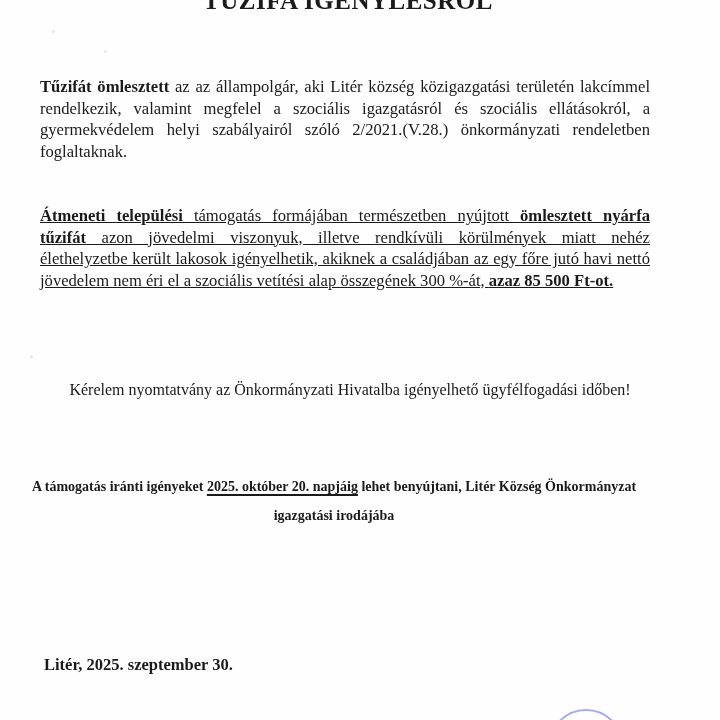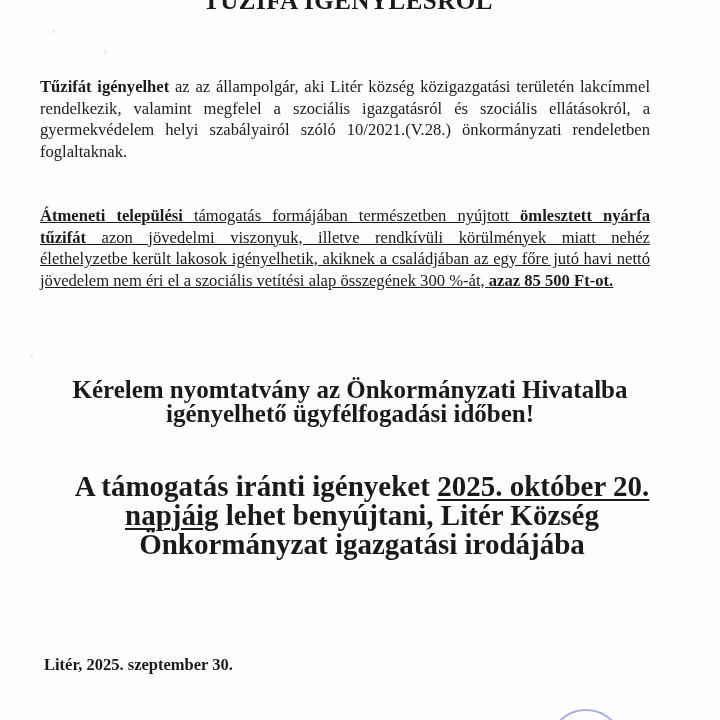--- a/index.html
+++ b/index.html
@@ -46,33 +46,33 @@
     .para b { font-weight: bold; }
     #p1 { top: 76px; }
     #p2 { top: 205px; text-decoration: underline; }
     .center-1 {
       position: absolute;
       left: 40px;
       width: 620px;
       top: 378px;
       margin: 0;
       text-align: center;
-      font-weight: bold;
-      font-size: 25px;
+      font-weight: normal;
+      font-size: 16px;
       line-height: 24px;
     }
     .center-2 {
       position: absolute;
-      left: 52px;
+      left: 24px;
       width: 620px;
       top: 472px;
       margin: 0;
       text-align: center;
       font-weight: bold;
-      font-size: 29px;
+      font-size: 14px;
       line-height: 29px;
     }
     .center-2 u { text-decoration: underline; text-decoration-thickness: 2px; text-underline-offset: 3px; }
     .place-date {
       position: absolute;
       left: 41px;
       top: 652px;
       margin: 3px;
       font-weight: bold;
       font-size: 16.5px;
@@ -96,21 +96,21 @@
       background: #e6e6e6;
     }
   </style>
 </head>
 <body>
 
 <div class="page">
 
   <h1 class="title">TŰZIFA IGÉNYLÉSRŐL</h1>
 
-  <p class="para" id="p1"><b>Tűzifát igényelhet</b><span> az az állampolgár, aki Litér község közigazgatási területén lakcímmel rendelkezik, valamint megfelel a szociális igazgatásról és szociális ellátásokról, a gyermekvédelem helyi szabályairól szóló 10/2021.(V.28.) önkormányzati rendeletben foglaltaknak.</span></p>
+  <p class="para" id="p1"><b>Tűzifát ömlesztett</b><span> az az állampolgár, aki Litér község közigazgatási területén lakcímmel rendelkezik, valamint megfelel a szociális igazgatásról és szociális ellátásokról, a gyermekvédelem helyi szabályairól szóló 2/2021.(V.28.) önkormányzati rendeletben foglaltaknak.</span></p>
 
   <p class="para" id="p2"><b>Átmeneti települési</b><span> támogatás formájában természetben nyújtott </span><b>ömlesztett nyárfa tűzifát</b><span> azon jövedelmi viszonyuk, illetve rendkívüli körülmények miatt nehéz élethelyzetbe került lakosok igényelhetik, akiknek a családjában az egy főre jutó havi nettó jövedelem nem éri el a szociális vetítési alap összegének 300 %-át, </span><b>azaz 85 500 Ft-ot.</b></p>
 
   <p class="center-1">Kérelem nyomtatvány az Önkormányzati Hivatalba igényelhető ügyfélfogadási időben!</p>
 
   <p class="center-2"><span>A támogatás iránti igényeket </span><u>2025. október 20. napjáig</u><span> lehet benyújtani, Litér Község Önkormányzat igazgatási irodájába</span></p>
 
   <p class="place-date">Litér, 2025. szeptember 30.</p>
 
   <div class="stamp" style="border-color: rgb(141, 146, 218);"></div>

